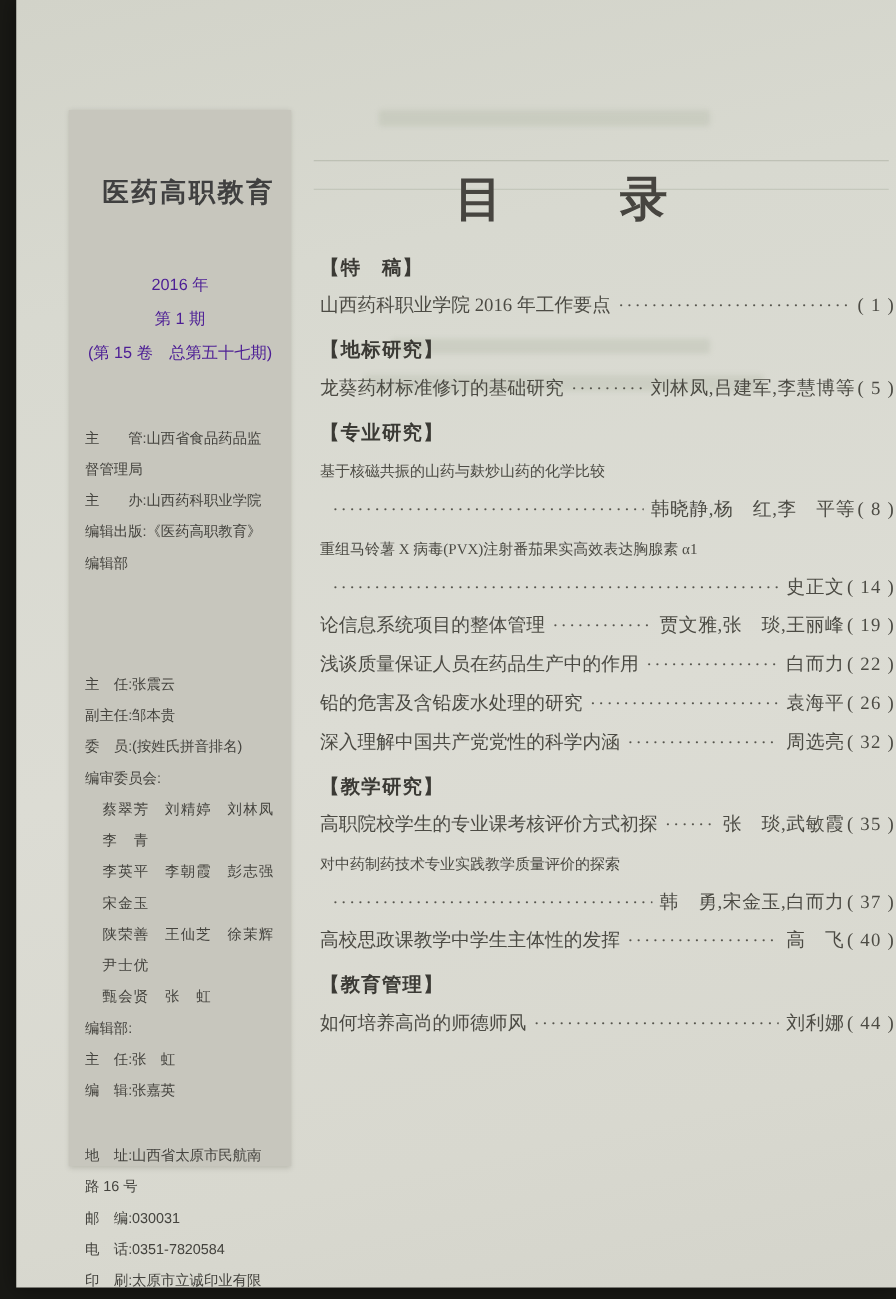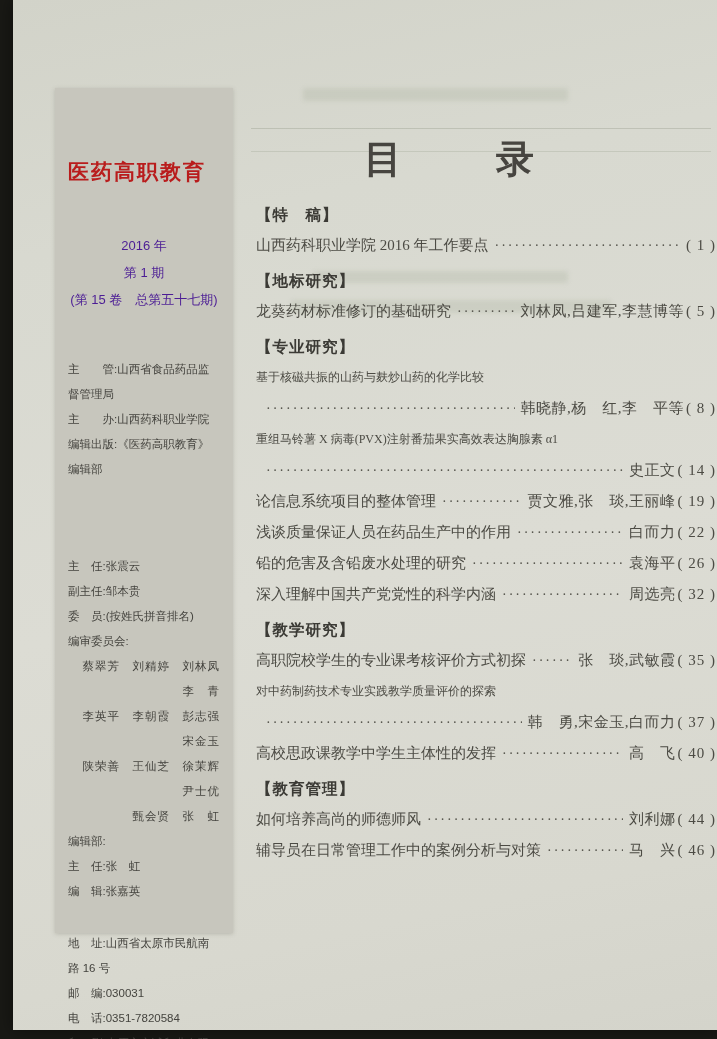--- a/index.html
+++ b/index.html
@@ -29,28 +29,28 @@
   
   .sidebar {
     position:absolute; left:42px; top:88px; width:178px; height:845px;
     background:#c7c6bd;
     box-shadow:0 1px 4px rgba(90,90,80,.25);
     color:#44433e;
     font-family:"Liberation Sans","DejaVu Sans",sans-serif;
     padding:0 13px;
   }
   .journal-title {
-    margin-top:70px; text-align:left;
+    margin-top:52px; text-align:right;
     font-family:"Liberation Serif","DejaVu Serif",serif;
-    font-size:21px; font-weight:bold; letter-spacing:2px; color:#b91c1c;
+    font-size:21px; font-weight:bold; letter-spacing:2px; color:#404040;
   }
   .issue { margin-top:46px; text-align:center; font-size:13px; line-height:27px; color:#4c1d95; }
   .pubrows { margin-top:44px; font-size:11.5px; line-height:25px; }
   .committee { margin-top:72px; font-size:11.5px; line-height:25px; }
-  .members-row { padding-left:14px; letter-spacing:1px;text-align:right; }
+  .members-row { padding-left:14px; letter-spacing:1px; }
   .editorial { font-size:11.5px; line-height:25px; }
   .contact { margin-top:27px; font-size:11.5px; line-height:25px; }
 
   
   .toc {
     position:absolute; left:243px; top:128px; width:460px;
     color:#4c4b44;
   }
   .toc-title {
     text-align:center; transform:translateX(-34px);
@@ -202,22 +202,16 @@
           <span class="entry-authors">高　飞</span>
           <span class="entry-page">( 40 )</span>
         </div>
         <div class="toc-section-header">【教育管理】</div>
         <div class="entry-row">
           <span class="entry-title">如何培养高尚的师德师风</span>
           <span class="dots"></span>
           <span class="entry-authors">刘利娜</span>
           <span class="entry-page">( 44 )</span>
         </div>
-        <div class="entry-row">
-          <span class="entry-title">辅导员在日常管理工作中的案例分析与对策</span>
-          <span class="dots"></span>
-          <span class="entry-authors">马　兴</span>
-          <span class="entry-page">( 46 )</span>
-        </div>
       </div>
   </main>
 
 </div>
 
 </body></html>

